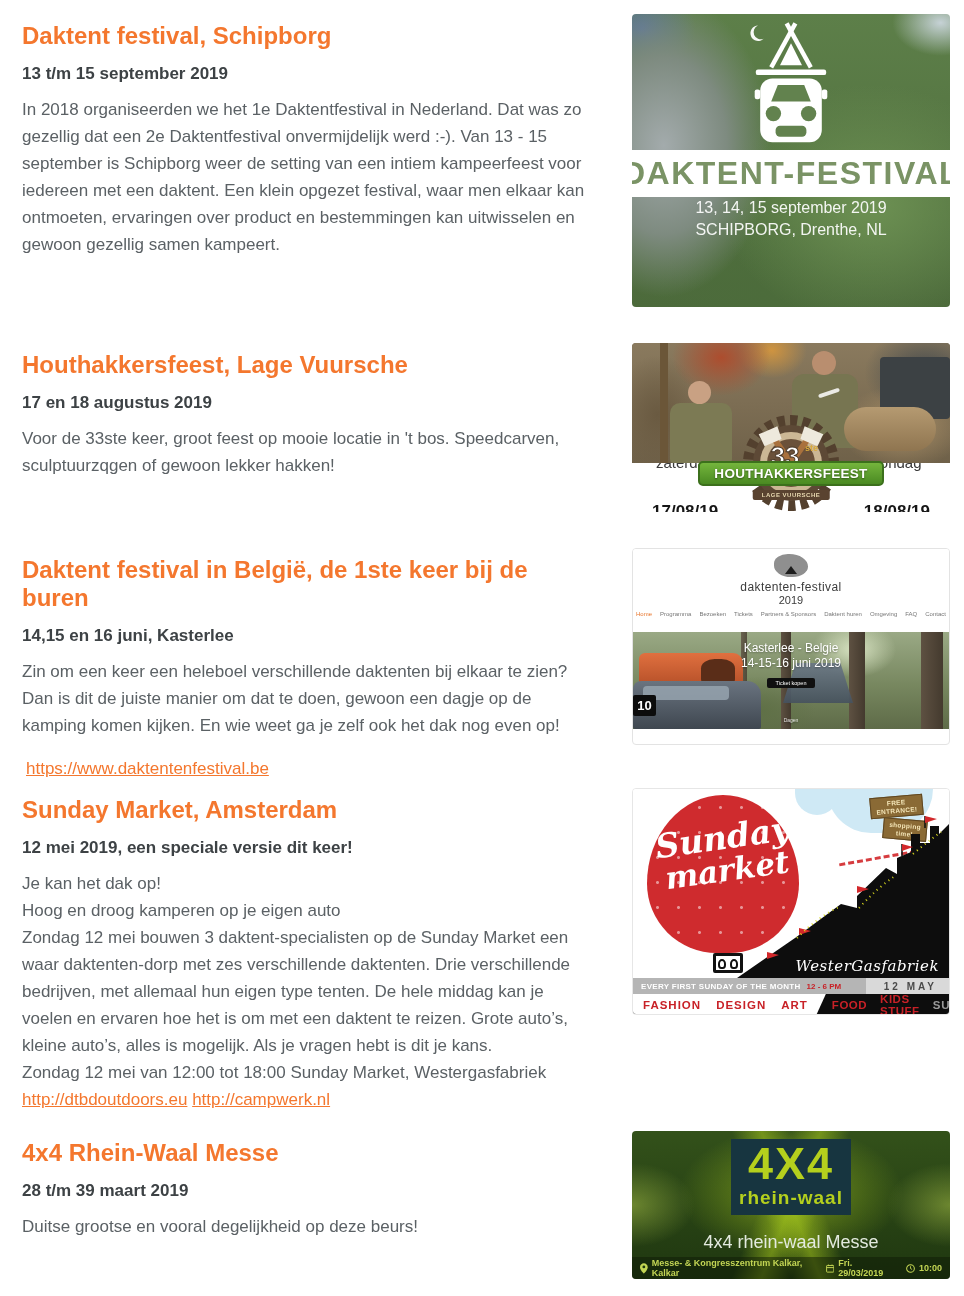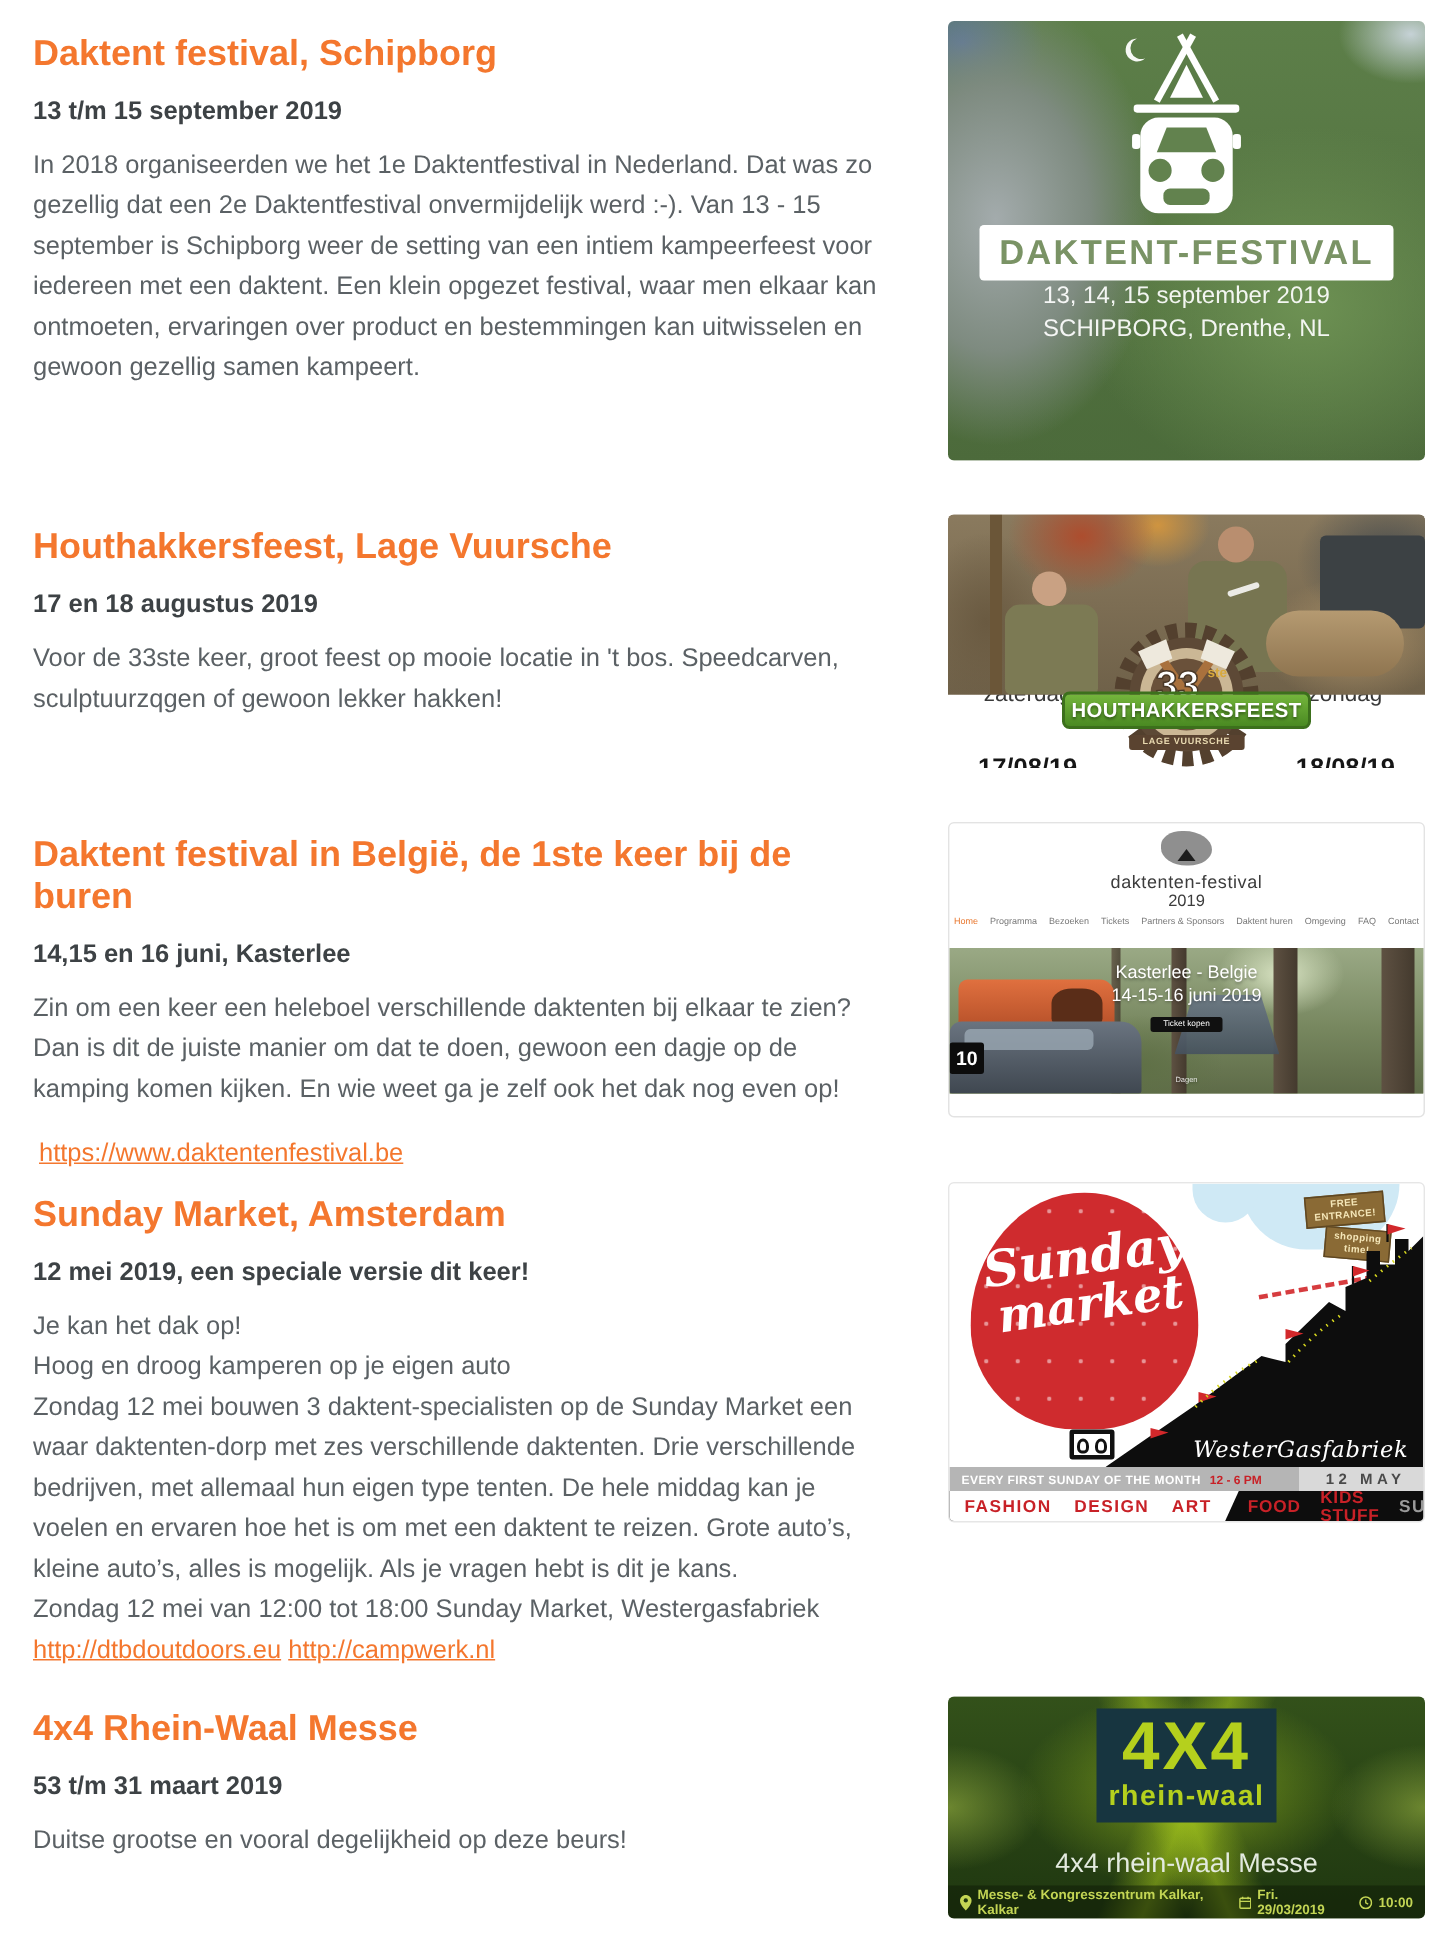--- a/index.html
+++ b/index.html
@@ -28,21 +28,21 @@
       radial-gradient(150px 210px at 10% 45%, #a3abac 0%, #7e8b80 42%, rgba(126,139,128,0) 72%),
       radial-gradient(90px 70px at 3% 5%, #54719f 0%, rgba(84,113,159,0) 60%),
       radial-gradient(80px 55px at 97% 3%, #c6d2d6 0%, rgba(198,210,214,0) 60%),
       radial-gradient(200px 160px at 75% 65%, #6d9153 0%, rgba(109,145,83,0) 75%),
       radial-gradient(180px 130px at 45% 95%, #4c6c3b 0%, rgba(76,108,59,0) 70%),
       linear-gradient(180deg,#5d7f49,#4c6a3b);
   }
   .i1-wrap { position:absolute; inset:0; display:flex; flex-direction:column; align-items:center; }
   .i1-svg { margin-top:8px; }
   .i1-banner { background:#fff; border-radius:3px; padding:5px 13px; margin-top:2px; }
-  .i1-title { font-size:23px; font-weight:700; letter-spacing:1.5px; color:#7a9365; white-space:nowrap; }
+  .i1-title { font-size:32px; font-weight:700; letter-spacing:1.5px; color:#7a9365; white-space:nowrap; }
   .i1-line { color:rgba(255,255,255,.92); font-size:16px; line-height:22px; text-align:center; }
   .i1-line:first-of-type { margin-top:8px; }
 
   
   .m2 { height:169px; }
   .m2-photo { height:120px; position:relative; overflow:hidden;
     background-color:#7b6b52;
     background-image:
       radial-gradient(70px 55px at 28% 12%, #ad4d2e 0%, rgba(173,77,46,0) 70%),
       radial-gradient(50px 40px at 44% 6%, #cf9440 0%, rgba(207,148,64,0) 70%),
@@ -58,21 +58,21 @@
   .man2-body { position:absolute; left:160px; top:31px; width:66px; height:74px; border-radius:12px 12px 0 0; background:#777551; }
   .shirt-logo { position:absolute; left:186px; top:48px; width:22px; height:4px; background:rgba(255,255,255,.85); transform:rotate(-18deg); border-radius:2px; }
   .log { position:absolute; right:14px; top:64px; width:92px; height:44px; border-radius:22px / 50%; background:linear-gradient(#b59a71,#8f7550); }
   .machine { position:absolute; right:0; top:14px; width:70px; height:62px; background:#3c4144; border-radius:4px; }
   .m2-band { height:49px; background:#fff; display:flex; align-items:center; justify-content:space-between; padding:0 20px; }
   .m2-col { text-align:center; }
   .m2-day { font-size:15px; color:#3a3a3a; line-height:17px; }
   .m2-date { font-size:17px; font-weight:700; color:#161616;margin-top:31px; }
   .badge { position:absolute; left:50%; top:70px; transform:translateX(-50%); width:100px; height:100px; z-index:2; }
   .hh-banner { position:absolute; left:50%; top:118px; transform:translateX(-50%); z-index:3;
-    width:166px; background:linear-gradient(#74b53c,#4a8a22); border:2px solid #3c701c; border-radius:5px;
+    width:186px; background:linear-gradient(#74b53c,#4a8a22); border:2px solid #3c701c; border-radius:5px;
     color:#fff; font-weight:700; font-size:13.5px; text-align:center; line-height:21px; letter-spacing:.3px;
     text-shadow:0 1px 2px rgba(0,0,0,.45); white-space:nowrap; }
   .hh-ribbon { position:absolute; left:50%; top:147px; transform:translateX(-50%); z-index:3;
     background:#5a4330; color:#e8d9b0; font-size:6px; font-weight:700; letter-spacing:.5px;
     padding:2px 9px; border-radius:2px; white-space:nowrap; }
 
   
   .m3 { height:197px; border:1px solid #e3e3e3; }
   .m3-top { height:83px; background:#fff; text-align:center; position:relative; }
   .m3-blob { display:inline-block; margin-top:5px; width:34px; height:23px; background:#8f8f8f;
@@ -389,21 +389,21 @@
           <span>KIDS STUFF</span>
           <span class="f-site">SUNDAYMARKET.NL</span>
         </div>
       </div>
     </div>
   </section>
 
   <section class="s5">
     <div class="txt">
       <h2>4x4 Rhein-Waal Messe</h2>
-      <div class="date">53 t/m 31 maart 2019</div>
+      <div class="date">28 t/m 39 maart 2019</div>
       <div class="body">
           <p>Duitse grootse en vooral degelijkheid op deze beurs!</p>
         </div>
     </div>
     <div class="media m5">
       <div class="m5-box">
         <div class="m5-4x4">4X4</div>
         <div class="m5-rw">rhein-waal</div>
       </div>
       <div class="m5-caption">4x4 rhein-waal Messe</div>

